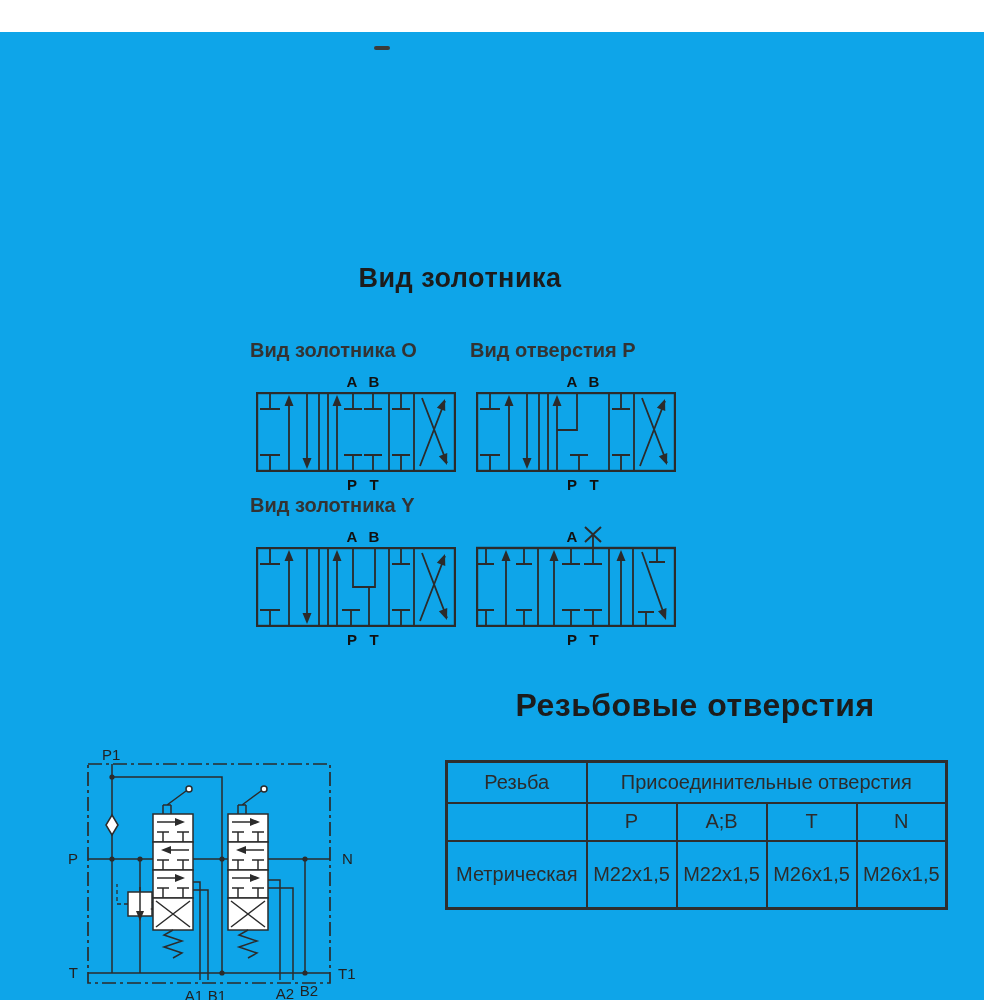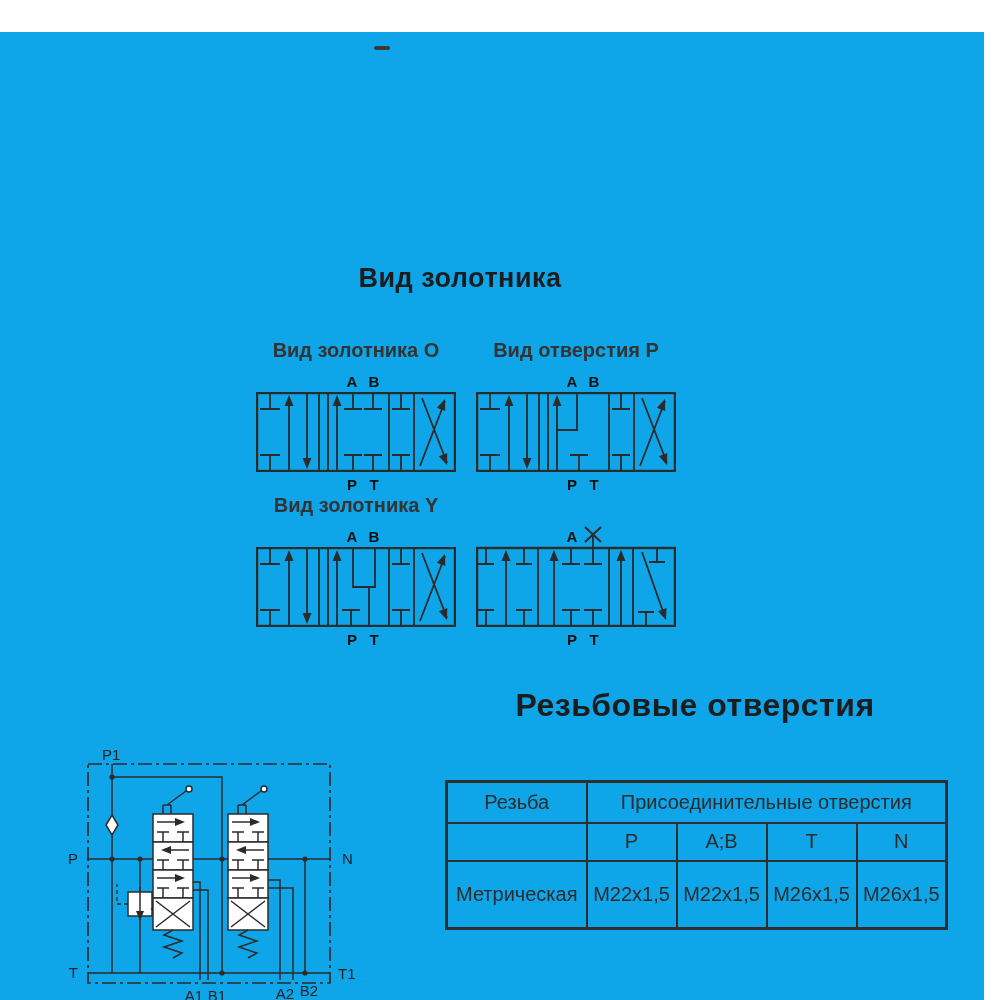--- a/index.html
+++ b/index.html
@@ -3,21 +3,21 @@
 <meta charset="utf-8">
 <style>
   html,body{margin:0;padding:0;background:#fff;}
   .page{position:relative;width:984px;height:1000px;background:#0ea5e9;overflow:hidden;
         font-family:"Liberation Sans","DejaVu Sans",sans-serif;color:#222;margin-top:32px;}
   .abs{position:absolute;}
   .center{text-align:center;}
   .main-title{font-size:27px;font-weight:bold;letter-spacing:.5px;color:#1c1c1c;}
   .section-title{font-weight:bold;color:#1c1c1c;letter-spacing:.5px;}
   .valve-fig{position:absolute;width:212px;height:168px;}
-  .valve-caption{position:absolute;top:2px;left:0;width:100%;text-align:center;
+  .valve-caption{position:absolute;top:2px;left:0;width:100%;text-align:left;
                  font-size:20px;font-weight:600;color:#333;}
   .portlabel{position:absolute;width:18px;text-align:center;font-size:15px;
              font-weight:bold;color:#111;line-height:17px;}
   .toprow{top:36px;} .botrow{top:139px;}
   .pl-a{left:93px;} .pl-b{left:115px;}
   .top-dash{position:absolute;left:374px;top:14px;width:16px;height:4px;
             background:#3a3a3a;border-radius:2px;}
   svg{display:block;}
   .thread-table{border-collapse:collapse;table-layout:fixed;}
   .thread-table td{border:2px solid #2e2e2e;text-align:center;vertical-align:middle;
@@ -248,21 +248,21 @@
       <text x="278" y="245">T1</text>
       <text x="134" y="267" text-anchor="middle">A1</text>
       <text x="157" y="267" text-anchor="middle">B1</text>
       <text x="225" y="265" text-anchor="middle">A2</text>
       <text x="249" y="262" text-anchor="middle">B2</text>
     </g>
   </svg>
 
   <div class="abs center section-title rt-title" style="left:445px;top:655px;width:500px;">Резьбовые отверстия</div>
 
-  <table class="thread-table abs" style="left:445px;top:748px;">
+  <table class="thread-table abs" style="left:445px;top:728px;">
     <colgroup>
       <col style="width:140px">
         <col style="width:90px">
         <col style="width:90px">
       <col style="width:90px">
         <col style="width:90px">
     </colgroup>
     <tbody>
         <tr style="height:41px">
       <td>Резьба</td>

